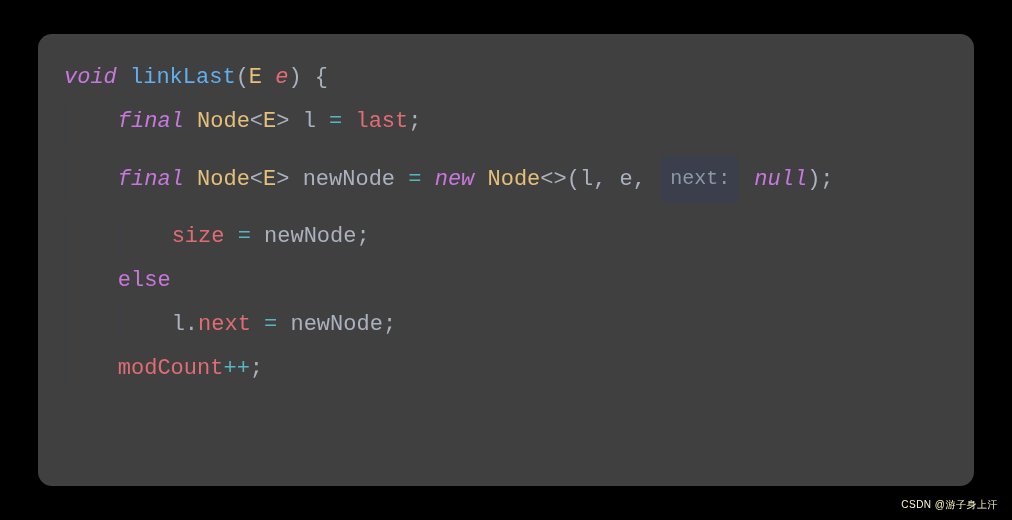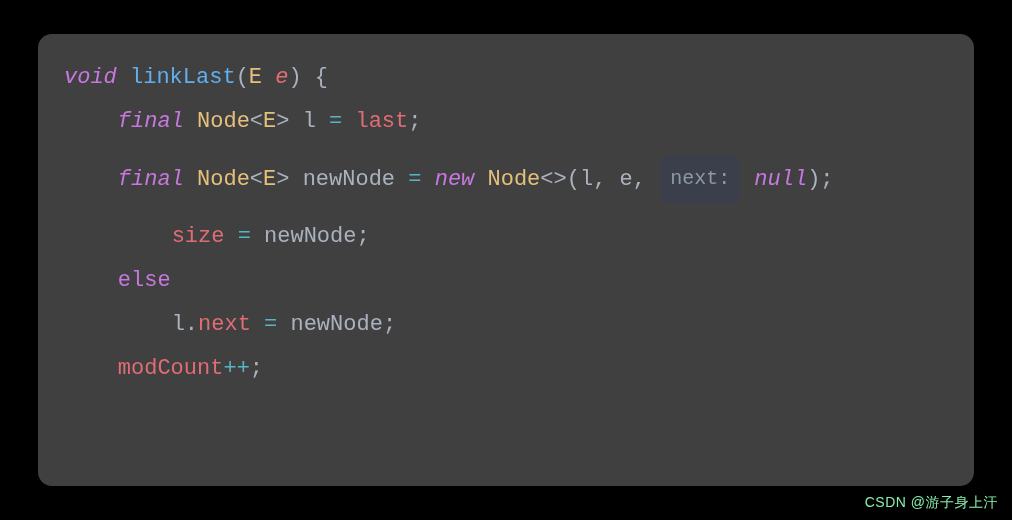--- a/index.html
+++ b/index.html
@@ -55,23 +55,23 @@
       color: #8e98a8;
       font-size: 20px;
       font-style: normal;
       vertical-align: 1px;
       margin: 12px 2px;
     }
     .watermark {
       position: absolute;
       right: 14px;
       bottom: 8px;
-      color: #86efac;
+      color: #fef9c3;
       font-family: "PingFang SC", "Microsoft YaHei", Arial, sans-serif;
-      font-size: 14px;
+      font-size: 10px;
       letter-spacing: 0.5px;
     }
   </style>
 </head>
 <body>
 
 <div class="code-panel">
 
   <div class="code-line"><span class="k-void">void</span><span class="punct"> </span><span class="fn-name">linkLast</span><span class="punct">(</span><span class="type">E</span><span class="punct"> </span><span class="param">e</span><span class="punct">) {</span></div>
 

